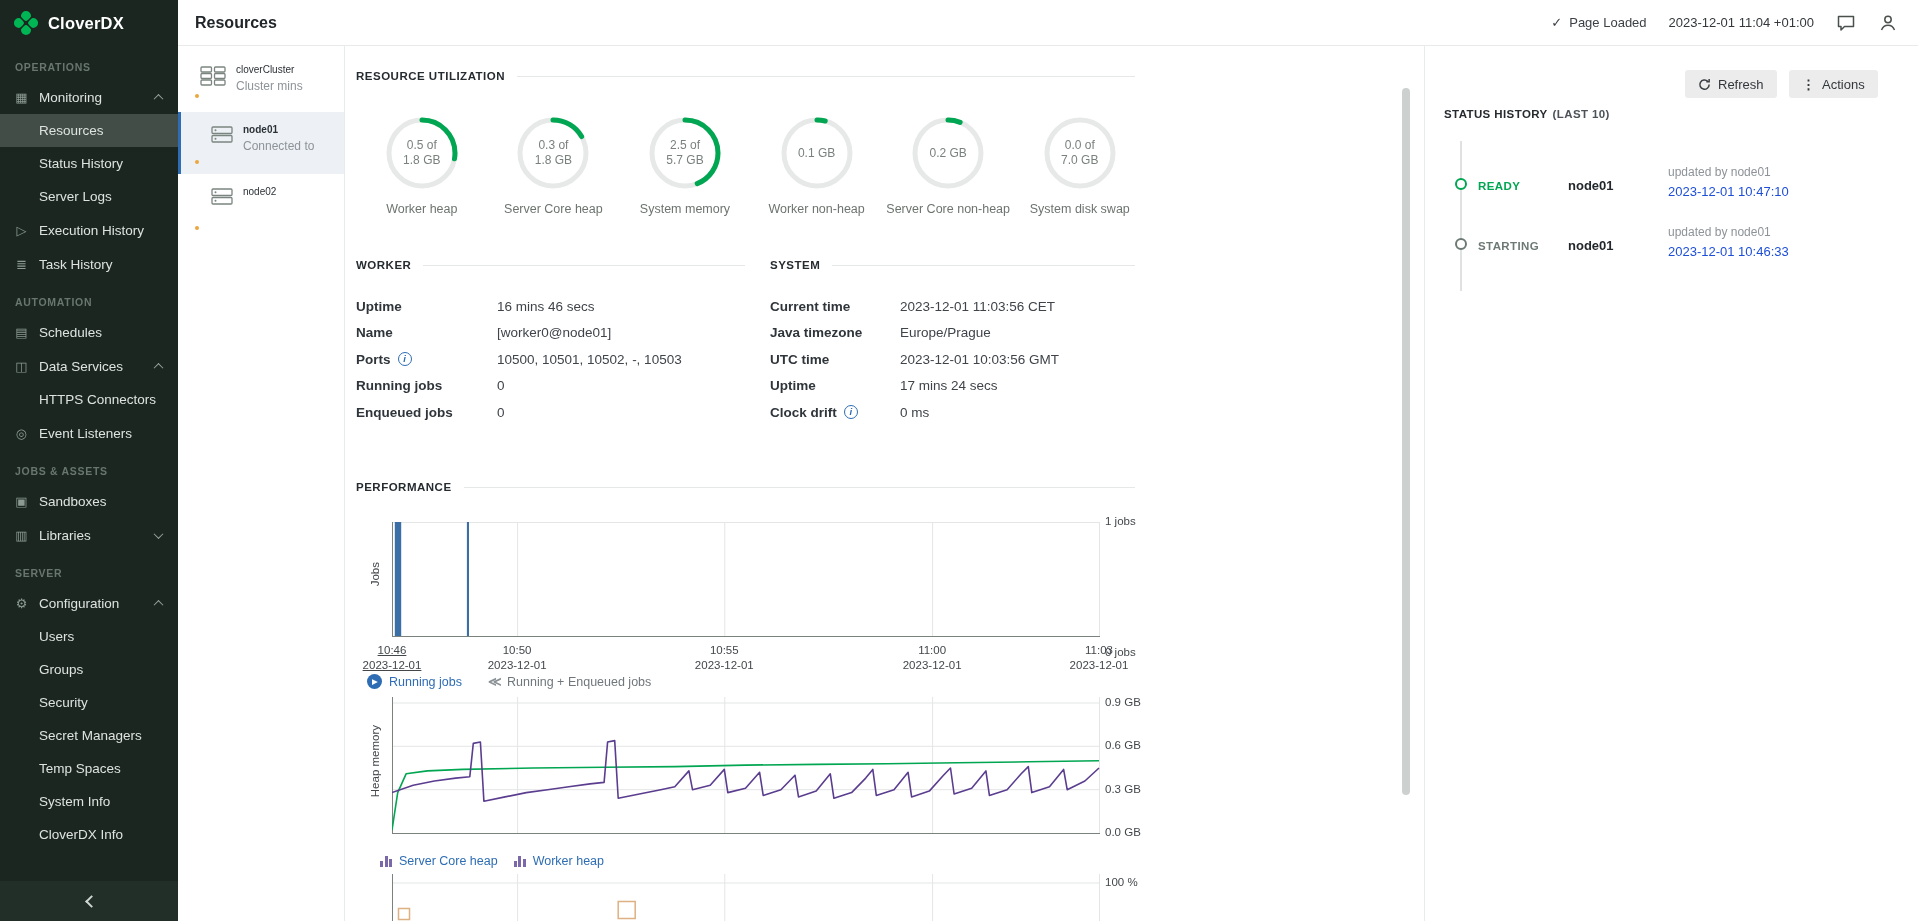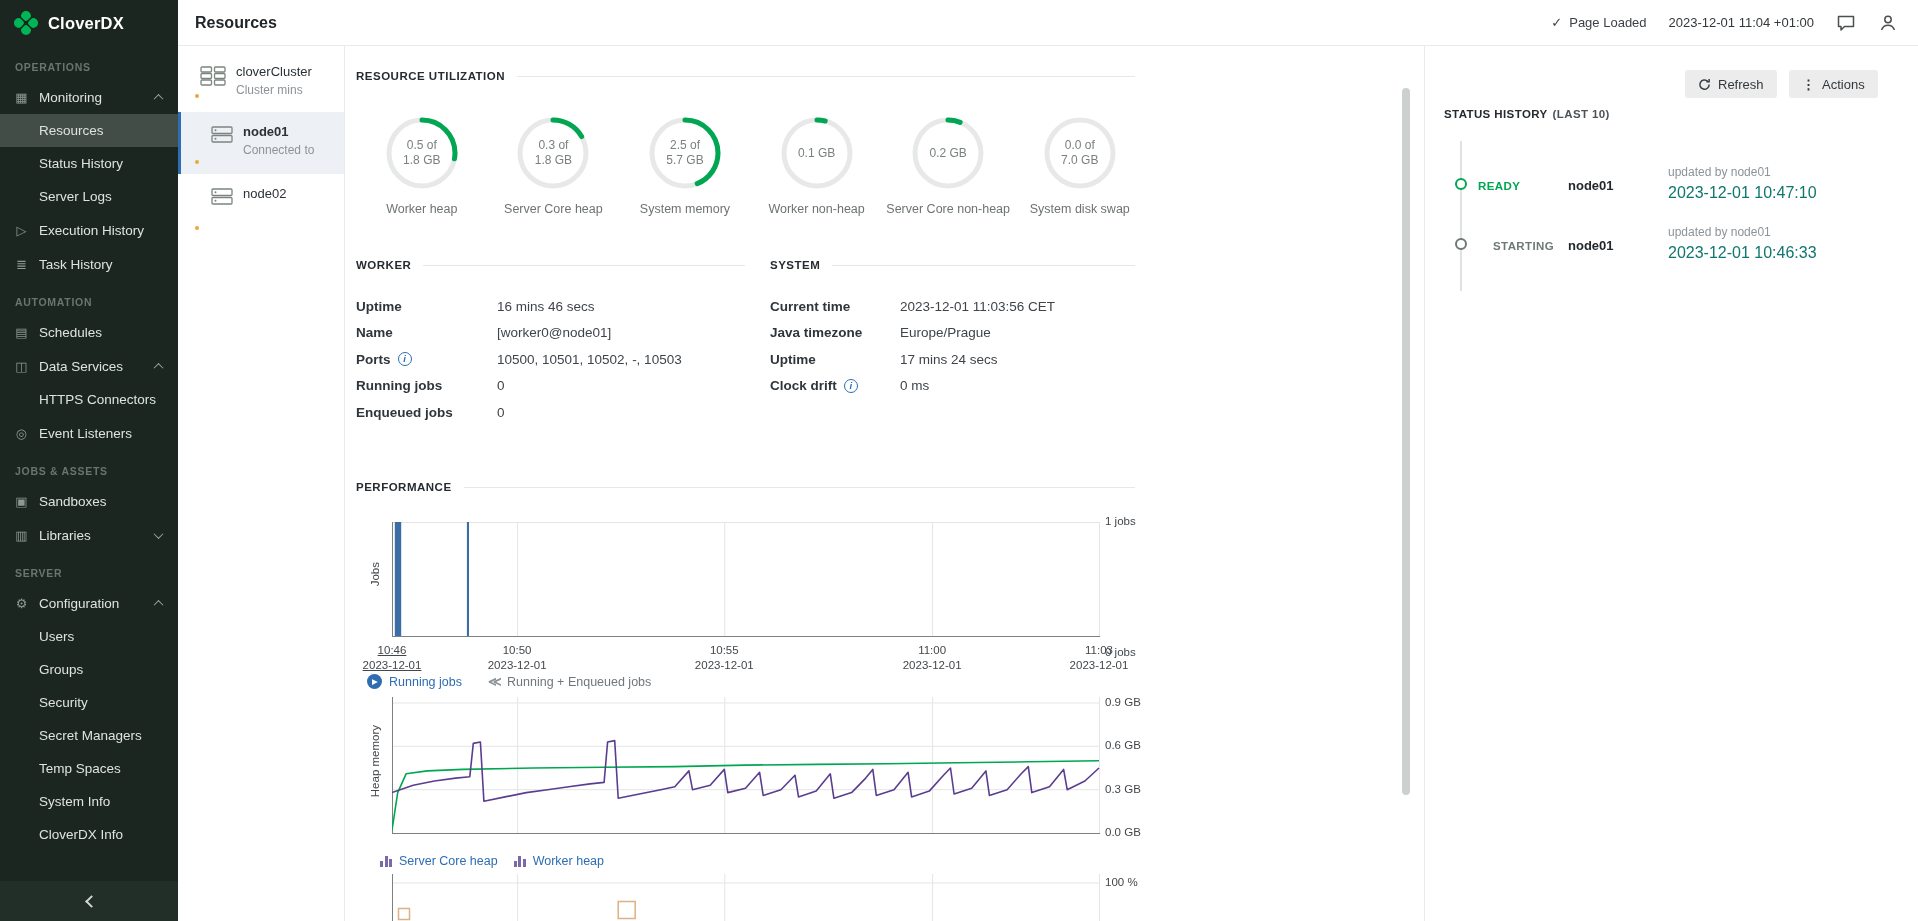--- a/index.html
+++ b/index.html
@@ -31,21 +31,21 @@
   .header-timestamp{font-size:13px;color:#33383c}
   .icon-btn{display:flex;align-items:center;cursor:pointer}
 
   
   .tree{position:absolute;left:178px;top:46px;width:167px;bottom:0;background:#fff;border-right:1px solid #e9ebea;padding-top:12px}
   .tree-item{position:relative;display:flex;gap:10px;cursor:pointer}
   .tree-item.cluster{height:54px;padding:6px 0 0 22px}
   .tree-item.node{height:62px;padding:12px 0 0 33px}
   .tree-item.node.selected{background:#edf1f6;box-shadow:inset 3px 0 0 #2e6db4}
   .tree-icon{flex:none;margin-top:2px}
-  .tree-title{font-size:13px;color:#2b3136}
+  .tree-title{font-size:10px;color:#2b3136}
   .tree-item.selected .tree-title{font-weight:bold}
   .tree-sub{font-size:12px;color:#8d9398;margin-top:4px}
   .tree-dot{position:absolute;width:4px;height:4px;border-radius:50%;background:#eaa73e;left:17px}
 
   
   .main{position:absolute;left:345px;top:46px;width:1075px;bottom:0;background:#fff}
   .sec-head{position:absolute;display:flex;align-items:center;gap:12px;height:16px}
   .sec-title{font-size:11.5px;font-weight:bold;letter-spacing:.5px;color:#262b30;white-space:nowrap}
   .rule{flex:1;height:1px;background:#e6e8e7}
 
@@ -88,21 +88,21 @@
   .sh-title{position:absolute;left:19px;top:62px;font-size:11.5px;font-weight:bold;letter-spacing:.4px;color:#262b30}
   .sh-title .suffix{margin-left:5px;color:#4c5257}
   .timeline{position:absolute;left:35px;top:95px;width:2px;height:150px;background:#dfe2e1}
   .sh-entries{position:absolute;inset:0}
   .sh-entry{position:absolute;left:0;width:100%;height:60px}
   .sh-marker{position:absolute;left:30px;top:22px;width:12px;height:12px;border-radius:50%;border:2.5px solid #6d7a74;background:#fff}
   .sh-status{position:absolute;left:53px;top:24px;font-size:11.5px;font-weight:bold;letter-spacing:.4px}
   .sh-node{position:absolute;left:143px;top:22px;font-size:13px;font-weight:bold;color:#23282c}
   .sh-meta{position:absolute;left:243px;top:9px}
   .sh-updated{font-size:12px;color:#8d9398;margin-bottom:5px}
-  .sh-time{font-size:16px;color:#0f766e}
+  .sh-time{font-size:13px;color:#1d4ed8}
 </style>
 </head>
 <body>
 
 <div id="app">
 
   <aside class="sidebar">
     <div class="logo">
       <svg width="26" height="26" viewBox="0 0 26 26">
         <g transform="rotate(45 13 13)" fill="#00b553">
@@ -362,20 +362,26 @@
           <div class="field-label">
             <span>Current time</span>
           </div>
           <div class="field-value">2023-12-01 11:03:56 CET</div>
         </div>
         <div class="field-row">
           <div class="field-label">
             <span>Java timezone</span>
           </div>
           <div class="field-value">Europe/Prague</div>
+        </div>
+        <div class="field-row">
+          <div class="field-label">
+            <span>UTC time</span>
+          </div>
+          <div class="field-value">2023-12-01 10:03:56 GMT</div>
         </div>
         <div class="field-row">
           <div class="field-label">
             <span>Uptime</span>
           </div>
           <div class="field-value">17 mins 24 secs</div>
         </div>
         <div class="field-row">
           <div class="field-label">
             <span>Clock drift</span>
@@ -507,21 +513,21 @@
           <span class="sh-marker" style="border-color: rgb(0, 166, 81);"></span>
           <span class="sh-status" style="color: rgb(0, 166, 81);">READY</span>
           <span class="sh-node">node01</span>
           <div class="sh-meta">
             <div class="sh-updated">updated by node01</div>
             <div class="sh-time">2023-12-01 10:47:10</div>
           </div>
         </div>
         <div class="sh-entry" style="top: 170px;">
           <span class="sh-marker" style="border-color: rgb(109, 122, 116);"></span>
-          <span class="sh-status" style="color: rgb(109, 122, 116); margin-left: 15px;">STARTING</span>
+          <span class="sh-status" style="color: rgb(109, 122, 116);">STARTING</span>
           <span class="sh-node">node01</span>
           <div class="sh-meta">
             <div class="sh-updated">updated by node01</div>
             <div class="sh-time">2023-12-01 10:46:33</div>
           </div>
         </div>
       </div>
   </aside>
 
 </div>

